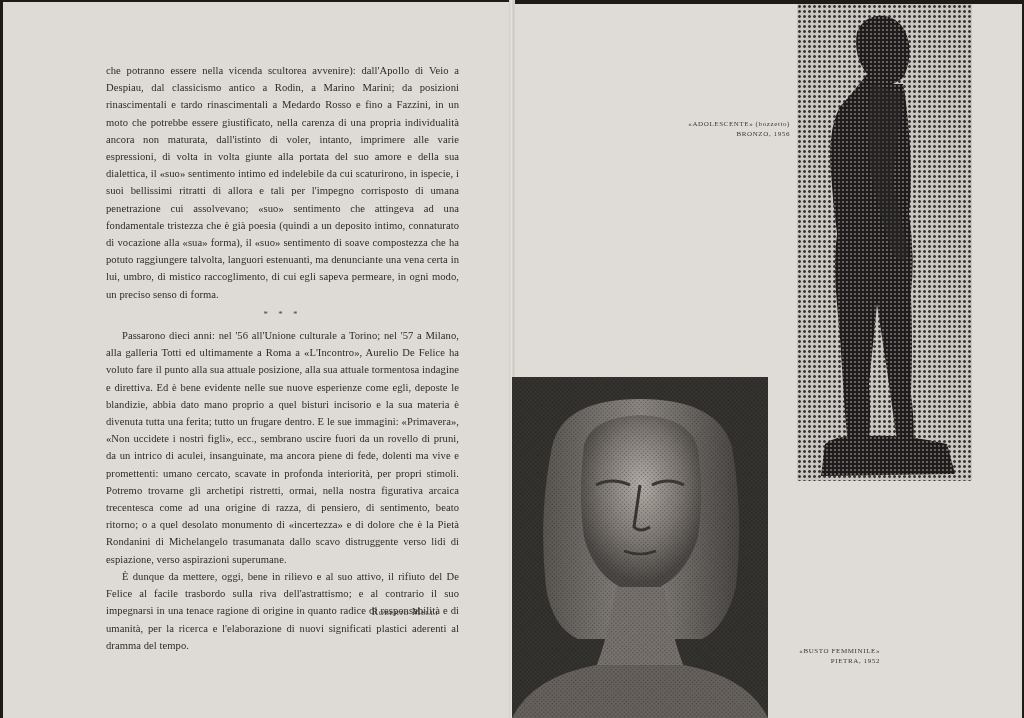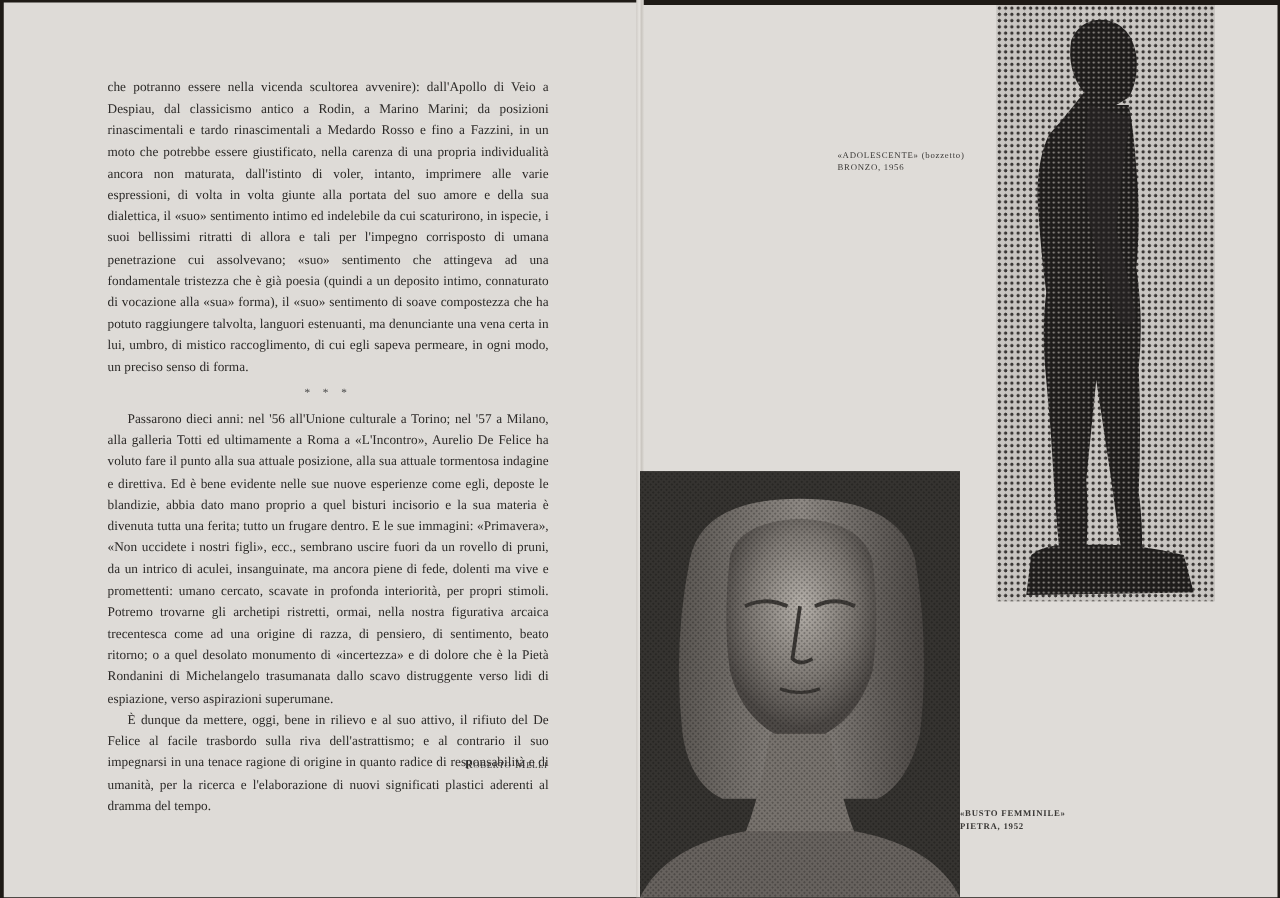--- a/index.html
+++ b/index.html
@@ -15,21 +15,21 @@
   }
   .page-right {
     position:absolute; left:512px; top:4px; width:510px; height:714px;
     background:#dfdcd8;
   }
   .gutter {
     position:absolute; left:509px; top:0; width:6px; height:718px;
     background:linear-gradient(to right,#cfcbc6,#e6e3df 40%,#cbc7c1 70%,#d9d6d1);
   }
   .text-block {
-    position:absolute; left:86px; top:62px; width:353px;
+    position:absolute; left:106px; top:62px; width:353px;
     font-size:10.6px; line-height:17.2px; color:#2c2a28;
     text-align:justify; letter-spacing:0.05px;
   }
   .text-block p { margin:0; text-indent:0; }
   .text-block p.indent { text-indent:16px; }
   .separator {
     text-align:center; font-size:9px; letter-spacing:4px; margin:3px 0 4px 0; color:#444;
   }
   .signature {
     position:absolute; left:355px; top:607px; width:100px; text-align:center;
@@ -41,25 +41,25 @@
     background-image: radial-gradient(circle, #3a3735 1.2px, transparent 1.6px);
     background-size:5px 5px;
     overflow:hidden;
   }
   .img-statue svg { position:absolute; left:0; top:0; }
   .img-bust {
     position:absolute; left:512px; top:377px; width:256px; height:341px;
     background:#2a2826; overflow:hidden;
   }
   .caption {
-    position:absolute; text-align:left; font-size:7px; line-height:10px;
+    position:absolute; text-align:right; font-size:7px; line-height:10px;
     color:#3a3836; letter-spacing:0.6px;
   }
   .caption-1 { left:670px; top:119px; width:120px; }
-  .caption-2 { left:768px; top:646px; width:112px;font-weight:bold; }
+  .caption-2 { left:768px; top:646px; width:112px; }
 </style>
 </head>
 <body>
 
 <div class="spread">
 
   <div class="page-left"></div>
   <div class="page-right"></div>
   <div class="gutter"></div>
 

